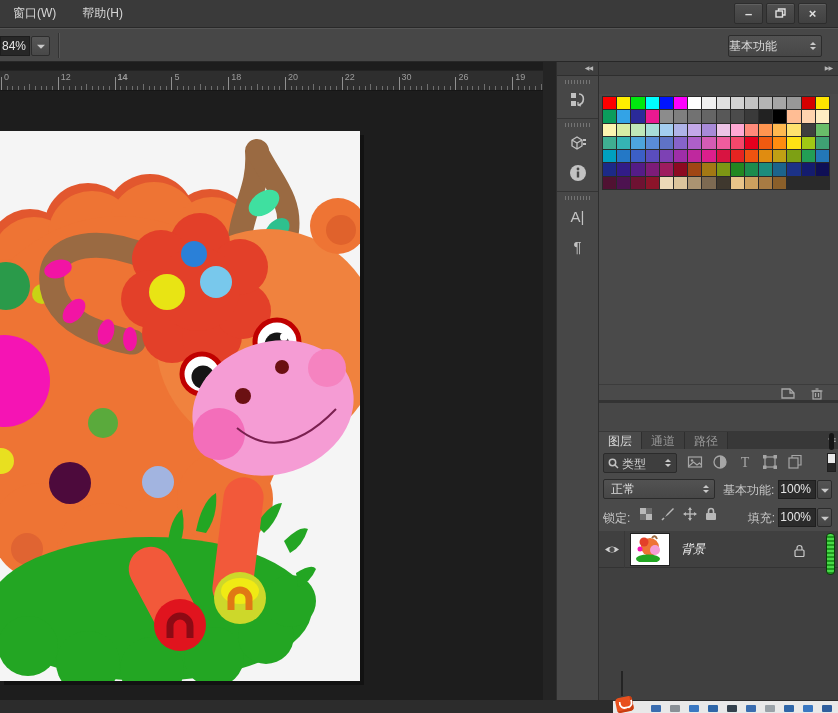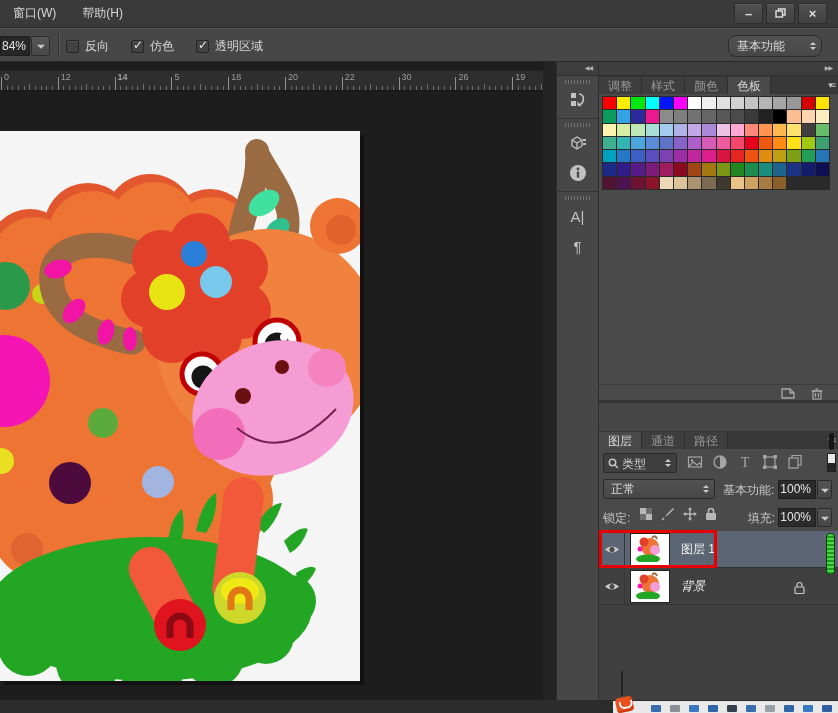--- a/index.html
+++ b/index.html
@@ -27,22 +27,22 @@
               border:4px solid transparent; border-top-color:#c9c9c9; border-bottom-width:0; }
   .opt-sep { position:absolute; left:58px; top:4px; width:1px; height:25px; background:#333;
              box-shadow:1px 0 0 #555; }
   #checkbox-row { position:absolute; left:66px; top:0; height:34px; display:flex; align-items:center; gap:22px; }
   .cb-wrap { display:flex; align-items:center; gap:6px; }
   .cb { width:13px; height:13px; background:#424242; border:1px solid #252525; border-radius:2px;
         box-shadow:inset 0 1px 0 rgba(255,255,255,.09); position:relative; }
   .cb.checked::after { content:"✓"; position:absolute; left:1px; top:-3px; color:#ececec; font-size:12px; font-weight:bold; }
   .cb-label { font-size:12px; color:#d6d6d6; }
   #workspace-switch { position:absolute; right:16px; top:6px; width:94px; height:22px; background:linear-gradient(#525252,#474747);
-                      border:1px solid #2c2c2c; border-radius:8px; font-size:12px; color:#dadada;
-                      line-height:20px; padding-left:8px; }
+                      border:1px solid #2c2c2c; border-radius:2px; font-size:12px; color:#dadada;
+                      line-height:20px; }
   .spin { position:absolute; right:5px; top:50%; transform:translateY(-50%); display:flex; flex-direction:column; gap:2px; }
   .spin i { display:block; width:0; height:0; border:3.5px solid transparent; }
   .spin i.up { border-bottom-color:#c9c9c9; border-top-width:0; }
   .spin i.dn { border-top-color:#c9c9c9; border-bottom-width:0; }
 
   
   #doc-area { left:0; top:62px; width:543px; height:638px; background:#1d1d1d; }
   #ruler { position:absolute; left:0; top:8px; width:543px; height:21px; background:#2e2e2e;
            border-top:1px solid #232323; border-bottom:1px solid #161616; overflow:hidden; }
   .ruler-label { position:absolute; top:1px; font-size:9px; color:#9c9c9c; }
@@ -137,34 +137,20 @@
       <div class="win-btn">×</div>
     </div>
 </div>
 
 <div class="abs" id="options-bar">
   <div id="zoom-box">84%</div>
   <div id="zoom-dd">
       <span class="tri-down"></span>
     </div>
   <div class="opt-sep"></div>
-  <div id="checkbox-row">
-      <span class="cb-wrap">
-        <span class="cb"></span>
-        <span class="cb-label">反向</span>
-      </span>
-      <span class="cb-wrap">
-        <span class="cb checked"></span>
-        <span class="cb-label">仿色</span>
-      </span>
-      <span class="cb-wrap">
-        <span class="cb checked"></span>
-        <span class="cb-label">透明区域</span>
-      </span>
-    </div>
   <div id="workspace-switch">
     <span>基本功能</span>
     <span class="spin">
         <i class="up"></i>
         <i class="dn"></i>
       </span>
   </div>
 </div>
 
 <div class="abs" id="doc-area">
@@ -417,23 +403,20 @@
   <div class="dock-sep"></div>
   <div class="grip"></div>
   <div class="dock-icon" style="font-size:15px;">A|</div>
   <div class="dock-icon" style="font-size:15px;">¶</div>
 </div>
 
 <div class="abs" id="panels">
   <div id="panels-top">▶▶</div>
 
   <div id="swatches-group">
-    <div class="tabbar" id="swatch-tabs">
-      <span class="tab">调整</span><span class="tab">样式</span><span class="tab">颜色</span><span class="tab active">色板</span><span class="panel-menu">▾≡</span>
-    </div>
     <div id="swatches-body">
       <div id="swatch-grid">
           <div class="sw" style="background: rgb(255, 0, 0);"></div>
           <div class="sw" style="background: rgb(255, 238, 0);"></div>
           <div class="sw" style="background: rgb(0, 232, 14);"></div>
           <div class="sw" style="background: rgb(0, 255, 255);"></div>
           <div class="sw" style="background: rgb(0, 20, 255);"></div>
           <div class="sw" style="background: rgb(255, 0, 255);"></div>
           <div class="sw" style="background: rgb(255, 255, 255);"></div>
           <div class="sw" style="background: rgb(239, 239, 239);"></div>
@@ -640,39 +623,20 @@
       </div>
       <span class="ctl-label" style="left:124px;top:61px;width:52px;text-align:right">填充:</span>
       <div class="val-box" style="left:179px;top:59px">100%</div>
       <div class="val-dd" style="left:218px;top:59px">
           <span class="tri-down"></span>
         </div>
       <div id="scroll-hook"></div>
     </div>
 
     <div id="layers-list">
-      <div class="layer-row selected">
-          <div class="eye-cell">
-            <svg width="16" height="11" viewBox="0 0 16 11">
-              <path d="M1,5.5 Q8,-0.5 15,5.5 Q8,11.5 1,5.5 Z" fill="#cfcfcf"></path>
-              <circle cx="8" cy="5.5" r="2.6" fill="#4a4a4a"></circle>
-            </svg>
-          </div>
-          <div class="thumb"><svg width="34" height="27" viewBox="0 0 34 27">
-              <rect width="34" height="27" fill="#fff"></rect>
-              <circle cx="18" cy="12" r="9" fill="#ee7434"></circle>
-              <circle cx="12" cy="7" r="4.5" fill="#e34029"></circle>
-              <circle cx="23" cy="15" r="5" fill="#f59cd4"></circle>
-              <circle cx="8" cy="14" r="2.5" fill="#f514b4"></circle>
-              <path d="M20,3 q3,-4 5,1" stroke="#9a6a42" stroke-width="2" fill="none"></path>
-              <ellipse cx="16" cy="24" rx="12" ry="4.5" fill="#23a623"></ellipse>
-            </svg></div>
-          <span class="layer-name">图层 1</span>
-          <div id="red-highlight"></div>
-        </div>
         <div class="layer-row">
           <div class="eye-cell">
             <svg width="16" height="11" viewBox="0 0 16 11">
               <path d="M1,5.5 Q8,-0.5 15,5.5 Q8,11.5 1,5.5 Z" fill="#cfcfcf"></path>
               <circle cx="8" cy="5.5" r="2.6" fill="#4a4a4a"></circle>
             </svg>
           </div>
           <div class="thumb"><svg width="34" height="27" viewBox="0 0 34 27">
               <rect width="34" height="27" fill="#fff"></rect>
               <circle cx="18" cy="12" r="9" fill="#ee7434"></circle>

